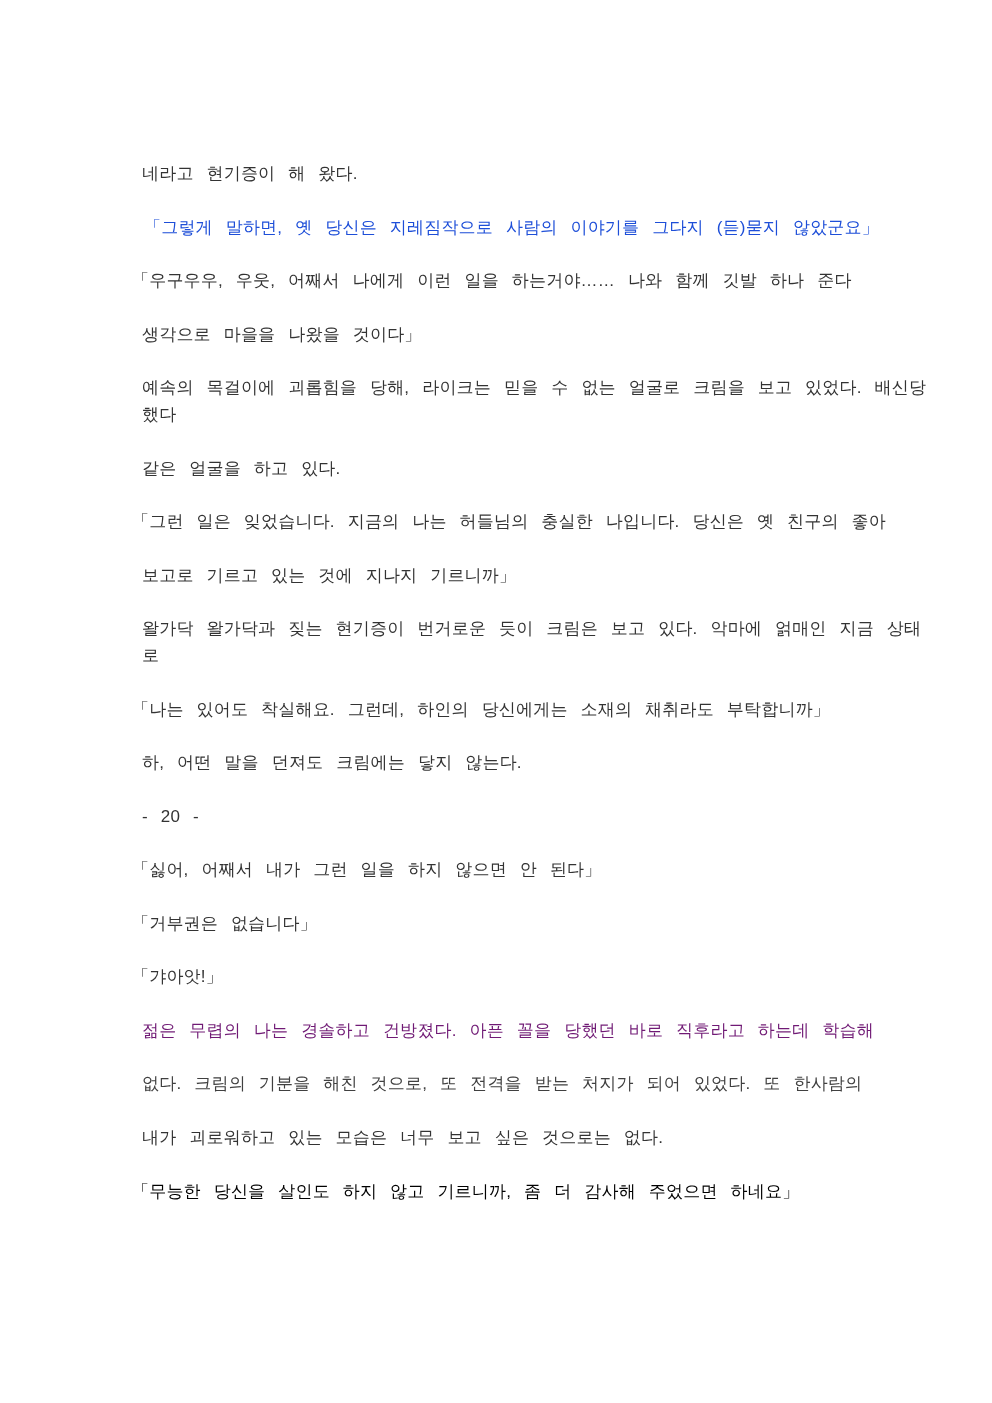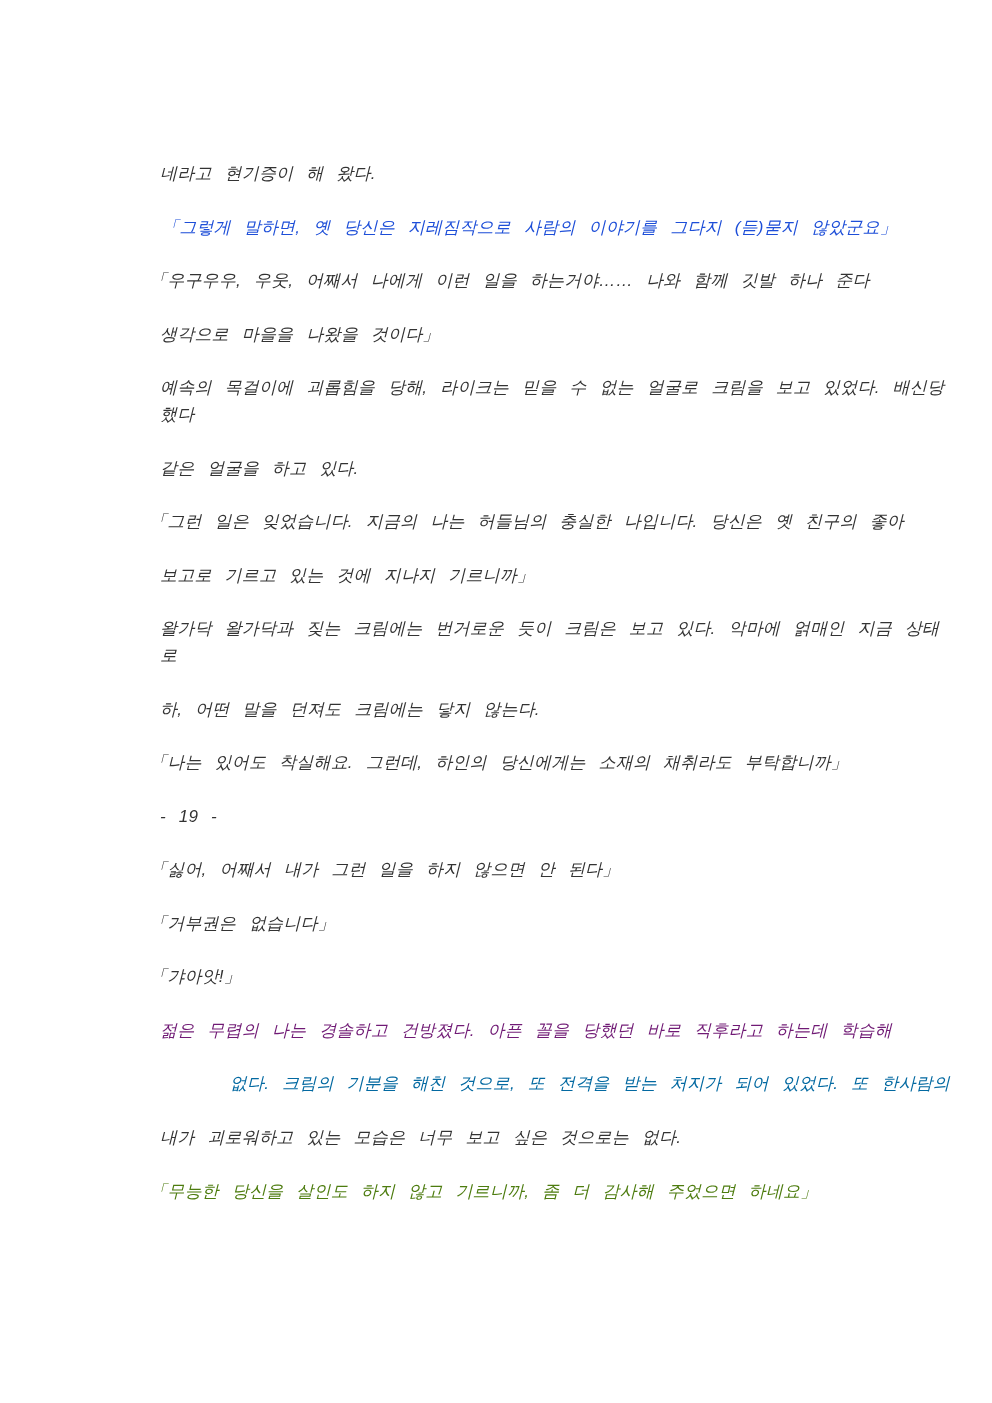--- a/index.html
+++ b/index.html
@@ -10,23 +10,22 @@
   body {
     width: 992px;
     height: 1403px;
     position: relative;
     overflow: hidden;
     font-family: "Liberation Sans", sans-serif;
   }
   main.doc-page {
     position: absolute;
     top: 160px;
-    left: 150px;
+    left: 132px;
     width: 800px;
-    font-style: italic;
   }
   p.doc-line {
     margin: 0 0 26.5px 0;
     font-size: 17px;
     line-height: 27px;
     color: #333333;
     letter-spacing: 0.2px;
     word-spacing: 8px;
     white-space: pre-line;
   }
@@ -44,24 +43,24 @@
 <main class="doc-page">
     <p class="doc-line narration" style="color: rgb(51, 51, 51);">네라고 현기증이 해 왔다.</p>
     <p class="doc-line dialogue" style="color: #1d4ed8; margin-left: 12px;">「그렇게 말하면, 옛 당신은 지레짐작으로 사람의 이야기를 그다지 (듣)묻지 않았군요」</p>
     <p class="doc-line dialogue" style="color: rgb(51, 51, 51);">「우구우우, 우웃, 어째서 나에게 이런 일을 하는거야…… 나와 함께 깃발 하나 준다</p>
     <p class="doc-line narration" style="color: rgb(51, 51, 51);">생각으로 마을을 나왔을 것이다」</p>
     <p class="doc-line narration" style="color: rgb(51, 51, 51);">예속의 목걸이에 괴롭힘을 당해, 라이크는 믿을 수 없는 얼굴로 크림을 보고 있었다. 배신당
 했다</p>
     <p class="doc-line narration" style="color: rgb(51, 51, 51);">같은 얼굴을 하고 있다.</p>
     <p class="doc-line dialogue" style="color: rgb(51, 51, 51);">「그런 일은 잊었습니다. 지금의 나는 허들님의 충실한 나입니다. 당신은 옛 친구의 좋아</p>
     <p class="doc-line narration" style="color: rgb(51, 51, 51);">보고로 기르고 있는 것에 지나지 기르니까」</p>
-    <p class="doc-line narration" style="color: rgb(51, 51, 51);">왈가닥 왈가닥과 짖는 크림에는 번거로운 듯이 크림은 보고 있다. 악마에 얽매인 지금 상태로</p>
+    <p class="doc-line narration" style="color: rgb(51, 51, 51);">왈가닥 왈가닥과 짖는 현기증이 번거로운 듯이 크림은 보고 있다. 악마에 얽매인 지금 상태로</p>
+    <p class="doc-line dialogue" style="color: rgb(51, 51, 51);">「나는 있어도 착실해요. 그런데, 하인의 당신에게는 소재의 채취라도 부탁합니까」</p>
     <p class="doc-line narration" style="color: rgb(51, 51, 51);">하, 어떤 말을 던져도 크림에는 닿지 않는다.</p>
-    <p class="doc-line dialogue" style="color: rgb(51, 51, 51);">「나는 있어도 착실해요. 그런데, 하인의 당신에게는 소재의 채취라도 부탁합니까」</p>
-    <p class="doc-line page-number" style="color: rgb(51, 51, 51);">- 19 -</p>
+    <p class="doc-line page-number" style="color: rgb(51, 51, 51);">- 20 -</p>
     <p class="doc-line dialogue" style="color: rgb(51, 51, 51);">「싫어, 어째서 내가 그런 일을 하지 않으면 안 된다」</p>
     <p class="doc-line dialogue" style="color: rgb(51, 51, 51);">「거부권은 없습니다」</p>
     <p class="doc-line dialogue" style="color: rgb(51, 51, 51);">「갸아앗!」</p>
     <p class="doc-line narration" style="color: #701a75;">젊은 무렵의 나는 경솔하고 건방졌다. 아픈 꼴을 당했던 바로 직후라고 하는데 학습해</p>
-    <p class="doc-line narration" style="color: #0369a1; text-align: right;">없다. 크림의 기분을 해친 것으로, 또 전격을 받는 처지가 되어 있었다. 또 한사람의</p>
+    <p class="doc-line narration" style="color: #404040;">없다. 크림의 기분을 해친 것으로, 또 전격을 받는 처지가 되어 있었다. 또 한사람의</p>
     <p class="doc-line narration" style="color: rgb(51, 51, 51); margin-top: 27px;">내가 괴로워하고 있는 모습은 너무 보고 싶은 것으로는 없다.</p>
-    <p class="doc-line dialogue" style="color: #4d7c0f;">「무능한 당신을 살인도 하지 않고 기르니까, 좀 더 감사해 주었으면 하네요」</p>
+    <p class="doc-line dialogue" style="color: #000000;">「무능한 당신을 살인도 하지 않고 기르니까, 좀 더 감사해 주었으면 하네요」</p>
   </main>
 
 </body></html>

